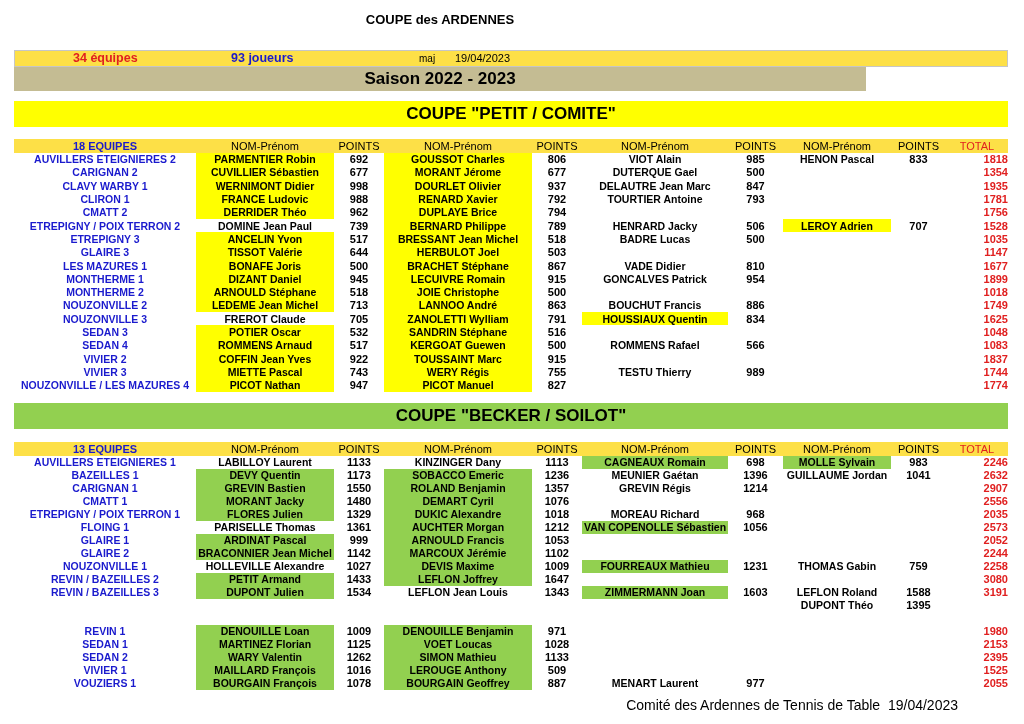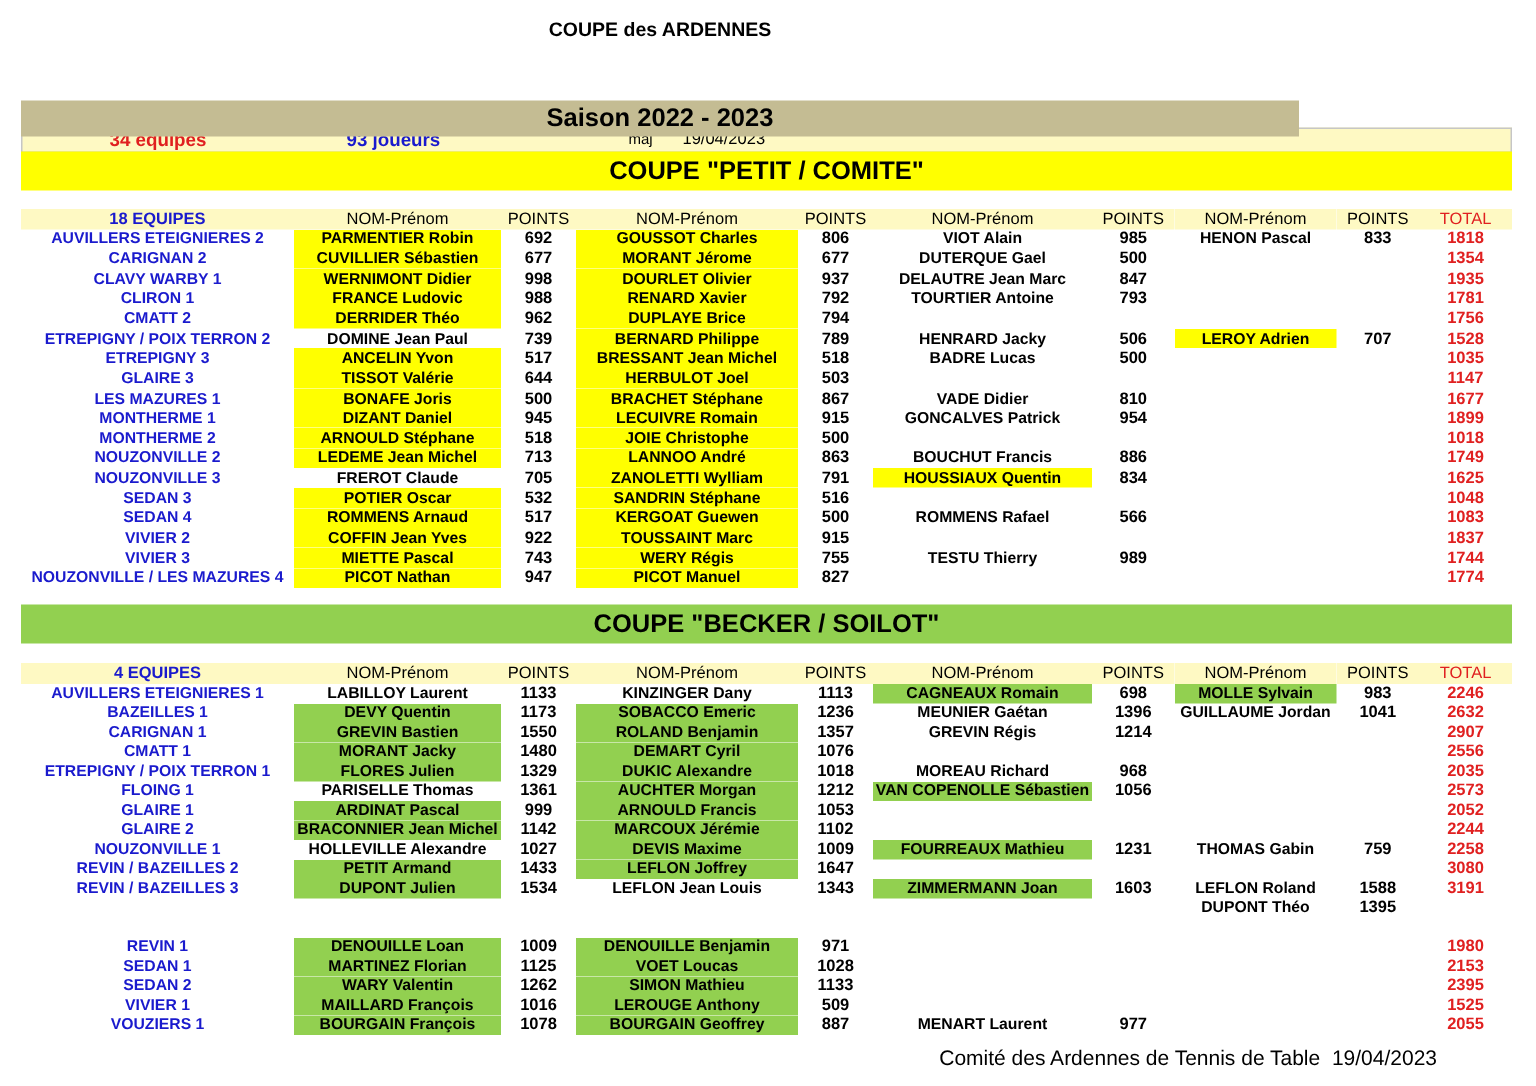--- a/index.html
+++ b/index.html
@@ -1,41 +1,41 @@
 <!DOCTYPE html>
 <html><head>
 <meta charset="utf-8">
 <style>
   html,body { margin:0; padding:0; background:#ffffff; }
   body { width:1024px; height:724px; font-family:"Liberation Sans",sans-serif; position:relative; overflow:hidden; }
   .doc-title { position:absolute; top:12px; left:0; width:880px; text-align:center; font-size:13px; font-weight:bold; color:#000; }
-  .info-bar { position:absolute; top:50px; left:14px; width:994px; height:17px; background:#fef9c3; border:1px solid #c6c6c6; box-sizing:border-box;margin-top:35px; }
+  .info-bar { position:absolute; top:50px; left:14px; width:994px; height:17px; background:#fde047; border:1px solid #c6c6c6; box-sizing:border-box; }
   .info-bar span { position:absolute; top:0; line-height:15px; white-space:nowrap; }
   .equipes-count { left:58px; color:#E02020; font-weight:bold; font-size:12.5px; }
   .joueurs-count { left:216px; color:#1A1ACD; font-weight:bold; font-size:12.5px; }
   .maj-label { left:404px; color:#000; font-size:10px; }
   .maj-date { left:440px; color:#000; font-size:11px; }
   .season-bar { position:absolute; top:67px; left:14px; width:852px; height:24px; background:#C4BC93; text-align:center; font-size:17px; font-weight:bold; line-height:24px; color:#000; }
   .banner { position:absolute; left:14px; width:994px; height:26px; text-align:center; font-size:17px; font-weight:bold; line-height:26px; color:#000; }
   .banner-petit { top:101px; background:#FFFF00; }
   .banner-becker { top:403px; background:#92D050; }
   .score-table { position:absolute; left:14px; border-collapse:collapse; table-layout:fixed; width:994px; }
   .t1 { top:139px; }
   .t2 { top:442px; }
   .score-table th, .score-table td { padding:0; margin:0; white-space:nowrap; overflow:hidden; text-align:center; vertical-align:middle; }
-  .score-table th { background:#fef9c3; height:13.5px; font-weight:normal; font-size:11px; color:#000; }
+  .score-table th { background:#fde047; height:13.5px; font-weight:normal; font-size:11px; color:#000; }
   .score-table th.equipes { color:#1A1ACD; font-weight:bold; }
   .score-table th.total { color:#E02020; }
   .t1 td { height:13.3px; }
   .t2 td { height:13.0px; }
   .score-table td { font-size:10.5px; font-weight:bold; line-height:12px; }
   .score-table td.team { color:#1A1ACD; }
   .score-table td.name { color:#000; }
   .score-table td.pts { color:#000; font-size:11px; }
-  .score-table td.total { color:#E02020; font-size:11px; }
+  .score-table td.total { color:#E02020; font-size:11px;text-align:right; }
   .t1 td.hl { background:#FFFF00; }
   .t2 td.hl { background:#92D050; }
   .footer { position:absolute; top:697px; left:14px; width:994px; box-sizing:border-box; padding-right:50px; text-align:right; font-size:14px; font-weight:normal; color:#000; }
 </style>
 </head>
 <body>
 
 <div class="doc-title">COUPE des ARDENNES</div>
 
 <div class="info-bar">
@@ -325,21 +325,21 @@
     <col style="width:148px">
       <col style="width:50px">
       <col style="width:146px">
     <col style="width:55px">
       <col style="width:108px">
       <col style="width:55px">
       <col style="width:62px">
   </colgroup>
   <thead>
     <tr>
-      <th class="equipes">4 EQUIPES</th>
+      <th class="equipes">13 EQUIPES</th>
       <th>NOM-Prénom</th>
       <th>POINTS</th>
       <th>NOM-Prénom</th>
       <th>POINTS</th>
       <th>NOM-Prénom</th>
       <th>POINTS</th>
       <th>NOM-Prénom</th>
       <th>POINTS</th>
       <th class="total">TOTAL</th>
     </tr>

